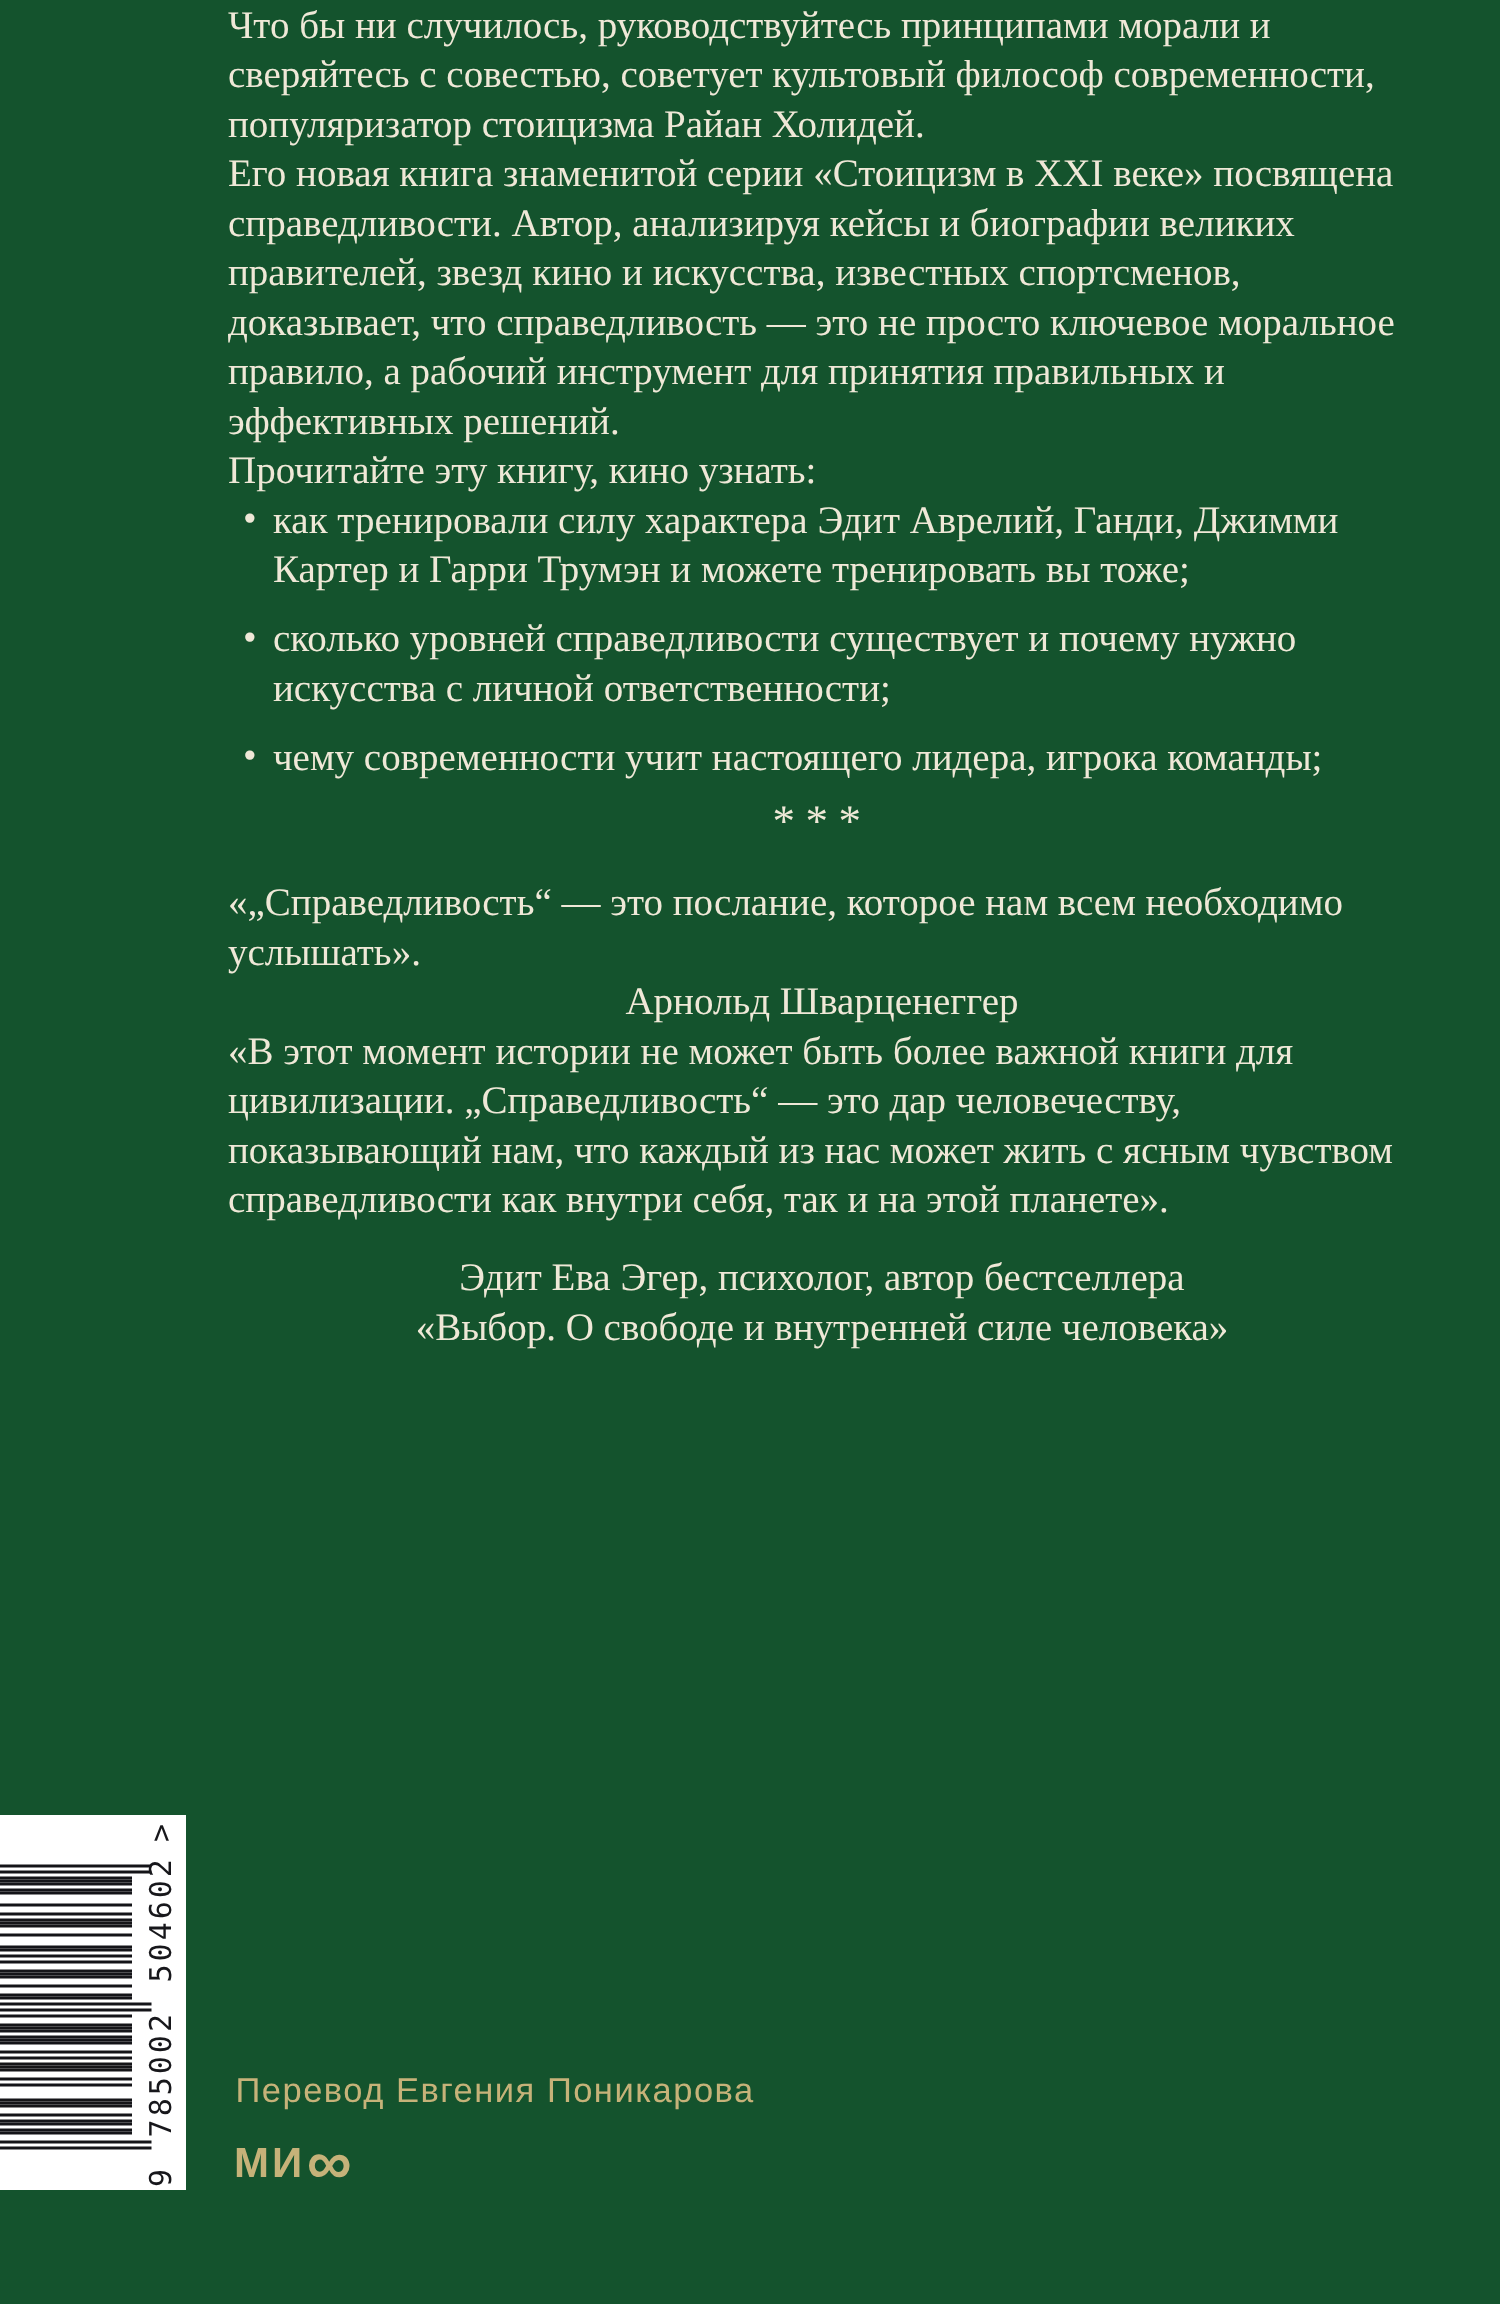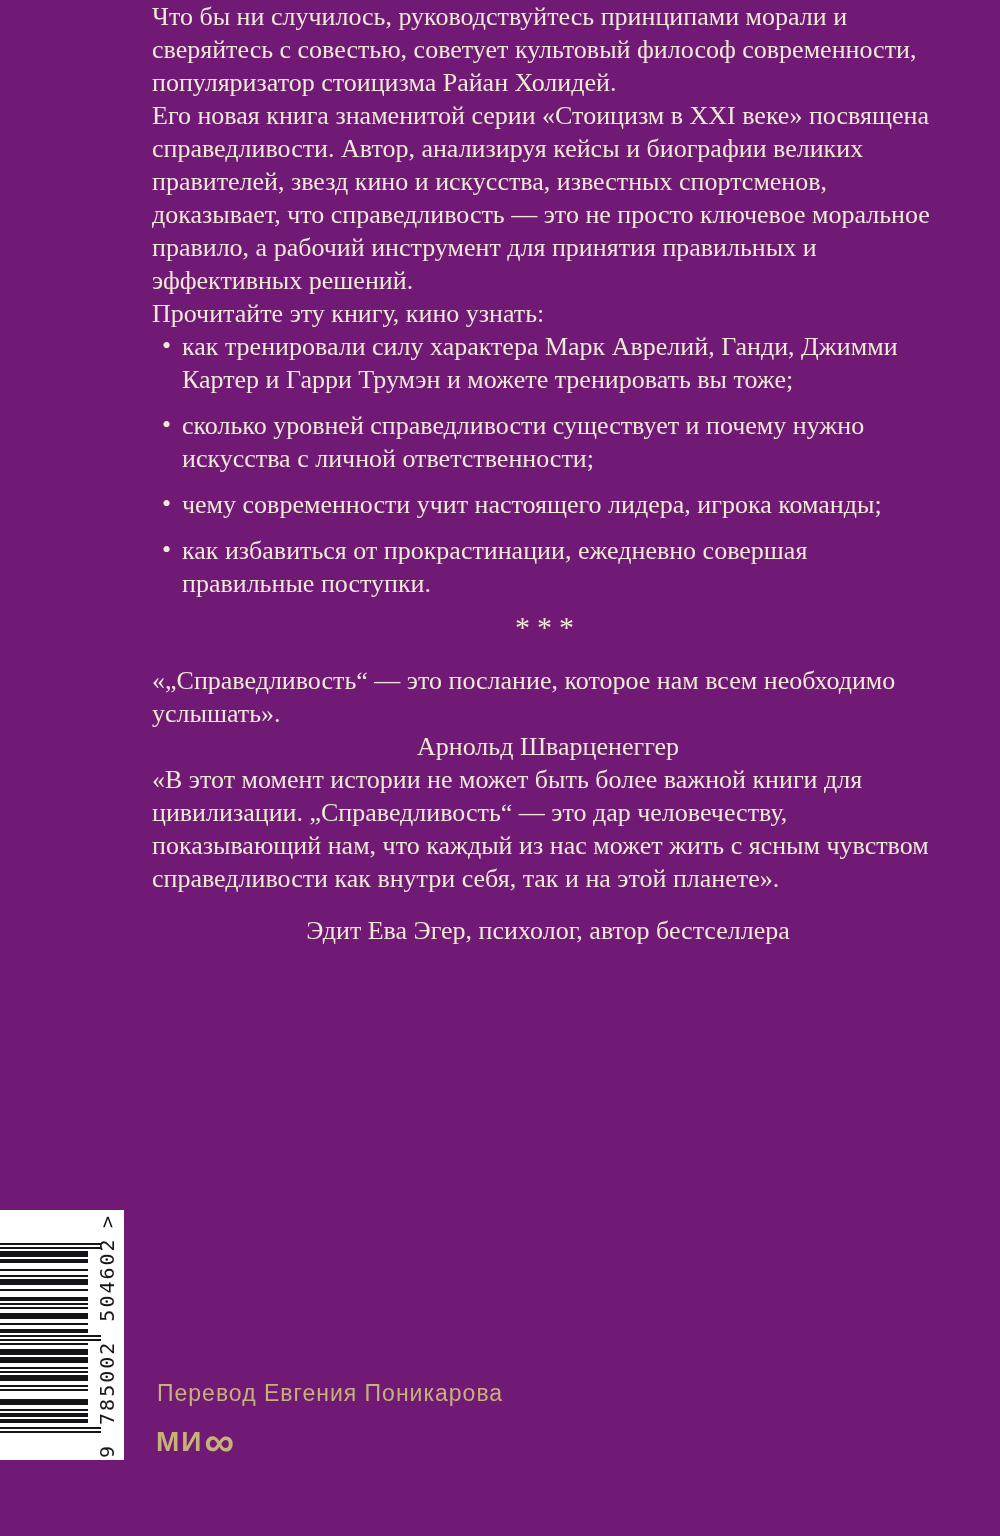--- a/index.html
+++ b/index.html
@@ -1,19 +1,19 @@
 <!DOCTYPE html>
 <html><head>
 <meta charset="utf-8">
 <style>
   html,body{margin:0;padding:0;background:#39347b;}
   .cover{
     position:relative;
     width:1000px;height:1536px;
-    background:#701a75;
+    background:#14532d;
     overflow:hidden;
     font-family:"Liberation Serif","DejaVu Serif",serif;
     color:#efe8d7;
   }
   .text-column{
     position:absolute;
     left:152px;top:0;
     width:792px;
     font-size:26px;
     line-height:33px;
@@ -119,34 +119,34 @@
 <body>
 
 <div class="cover">
 
   <main class="text-column">
     <p class="para-1">Что бы ни случилось, руководствуйтесь принципами морали и сверяйтесь с совестью, советует культовый философ современности, популяризатор стоицизма Райан Холидей.</p>
     <p class="para-2">Его новая книга знаменитой серии «Стоицизм в XXI веке» посвящена справедливости. Автор, анализируя кейсы и биографии великих правителей, звезд кино и искусства, известных спортсменов, доказывает, что справедливость — это не просто ключевое моральное правило, а рабочий инструмент для принятия правильных и эффективных решений.</p>
     <p class="list-intro">Прочитайте эту книгу, кино узнать:</p>
 
     <ul class="bullets">
-      <li>как тренировали силу характера Марк Аврелий, Ганди, Джимми Картер и Гарри Трумэн и можете тренировать вы тоже;</li>
+      <li>как тренировали силу характера Эдит Аврелий, Ганди, Джимми Картер и Гарри Трумэн и можете тренировать вы тоже;</li>
       <li>сколько уровней справедливости существует и почему нужно искусства с личной ответственности;</li>
       <li>чему современности учит настоящего лидера, игрока команды;</li>
-      <li>как избавиться от прокрастинации, ежедневно совершая правильные поступки.</li>
     </ul>
 
     <div class="separator">***</div>
 
     <p class="quote">«„Справедливость“ — это послание, которое нам всем необходимо услышать».</p>
     <p class="attribution">Арнольд Шварценеггер</p>
 
     <p class="quote">«В этот момент истории не может быть более важной книги для цивилизации. „Справедливость“ — это дар человечеству, показывающий нам, что каждый из нас может жить с ясным чувством справедливости как внутри себя, так и на этой планете».</p>
     <p class="attribution two-line">
       <span>Эдит Ева Эгер, психолог, автор бестселлера</span>
+      <span>«Выбор. О свободе и внутренней силе человека»</span>
     </p>
   </main>
 
   <div class="barcode">
     <div class="bars" id="barcode-bars">
         <div class="bar guard" style="top: 0px;"></div>
         <div class="bar guard" style="top: 4px;"></div>
         <div class="bar" style="top: 8px;"></div>
         <div class="bar" style="top: 10px;"></div>
         <div class="bar" style="top: 12px;"></div>

